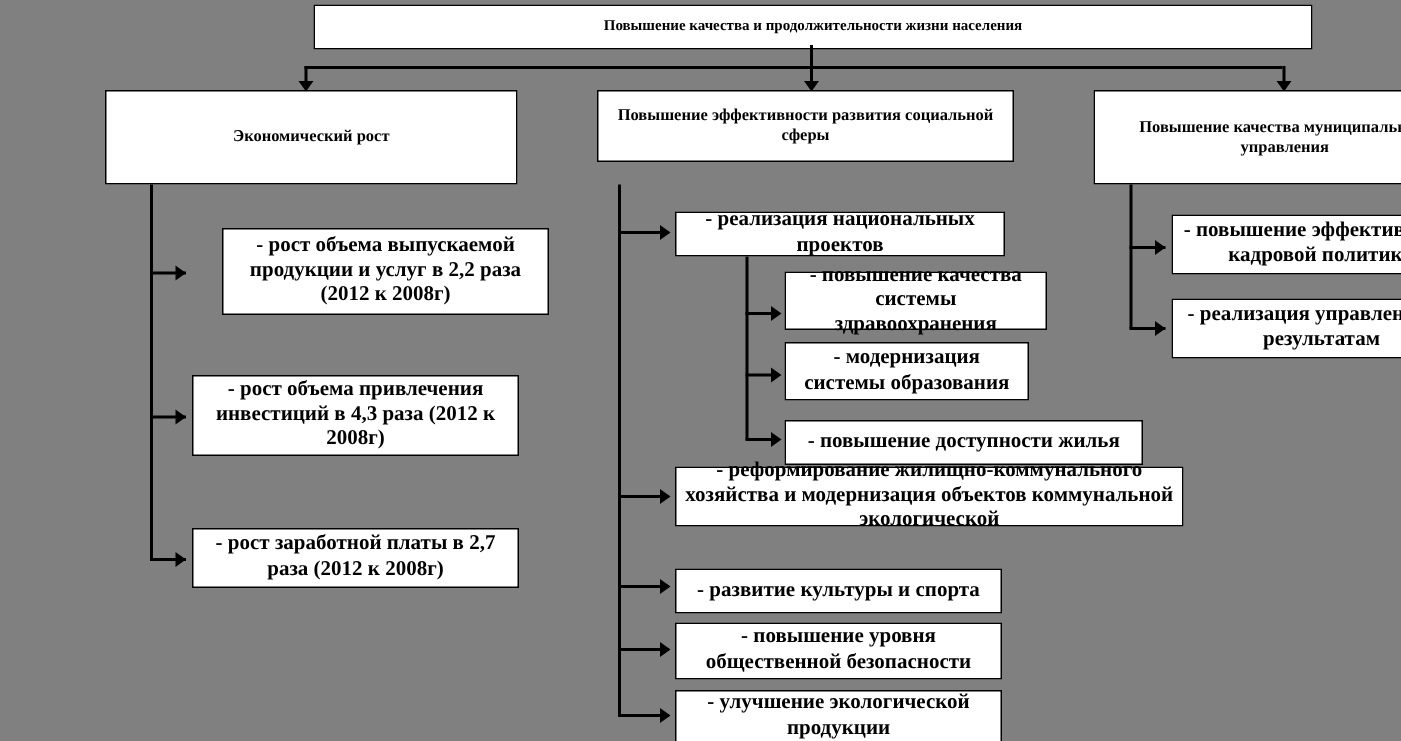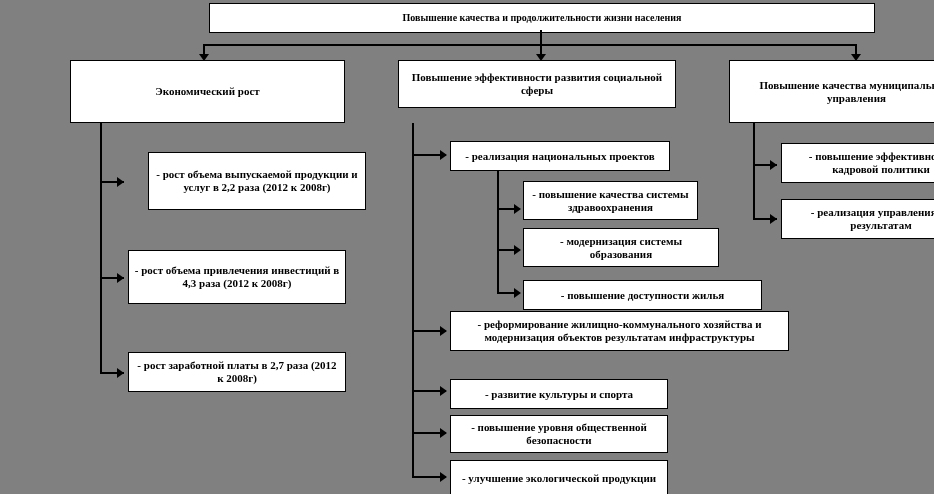--- a/index.html
+++ b/index.html
@@ -31,21 +31,21 @@
     color: #000000;
     line-height: 1.18;
     padding: 14px 4px;
   }
   .node span {
     display: block;
     width: 100%;
   }
   .t-root { font-size: 10px; }
   .t-lvl2 { font-size: 11px; }
-  .t-lvl3 { font-size: 11px; }
+  .t-lvl3 { font-size: 14px; }
   .line {
     position: absolute;
     background: #000000;
   }
   .hline { height: 2px; }
   .vline { width: 2px; }
   .arrow {
     position: absolute;
     width: 0;
     height: 0;
@@ -135,28 +135,28 @@
   <div class="arrow arrow-right" style="left:514px; top:245px;"></div>
   <div class="line hline" style="left:497px; top:292px; width:22px;"></div>
   <div class="arrow arrow-right" style="left:514px; top:288px;"></div>
 
   <div class="node t-lvl3" style="left:450px; top:141px; width:220px; height:27px;">
     <span>- реализация национальных  проектов</span>
   </div>
   <div class="node t-lvl3" style="left:523px; top:181px; width:175px; height:39px;">
     <span>- повышение  качества системы здравоохранения</span>
   </div>
-  <div class="node t-lvl3" style="left:523px; top:228px; width:196px; height:39px;justify-content:flex-end;">
+  <div class="node t-lvl3" style="left:523px; top:228px; width:163px; height:39px;justify-content:flex-end;">
     <span>- модернизация  системы образования</span>
   </div>
   <div class="node t-lvl3" style="left:523px; top:280px; width:239px; height:24px;">
     <span>- повышение доступности жилья</span>
   </div>
   <div class="node t-lvl3" style="left:450px; top:311px; width:339px; height:40px;">
-    <span>- реформирование жилищно-коммунального хозяйства и модернизация объектов результатам инфраструктуры</span>
+    <span>- реформирование жилищно-коммунального хозяйства и модернизация объектов коммунальной экологической</span>
   </div>
   <div class="node t-lvl3" style="left:450px; top:379px; width:218px; height:24px;">
     <span>- развитие культуры и спорта</span>
   </div>
   <div class="node t-lvl3" style="left:450px; top:415px; width:218px; height:38px;">
     <span>- повышение уровня общественной безопасности</span>
   </div>
   <div class="node t-lvl3" style="left:450px; top:460px; width:218px; height:36px;">
     <span>- улучшение экологической продукции</span>
   </div>

